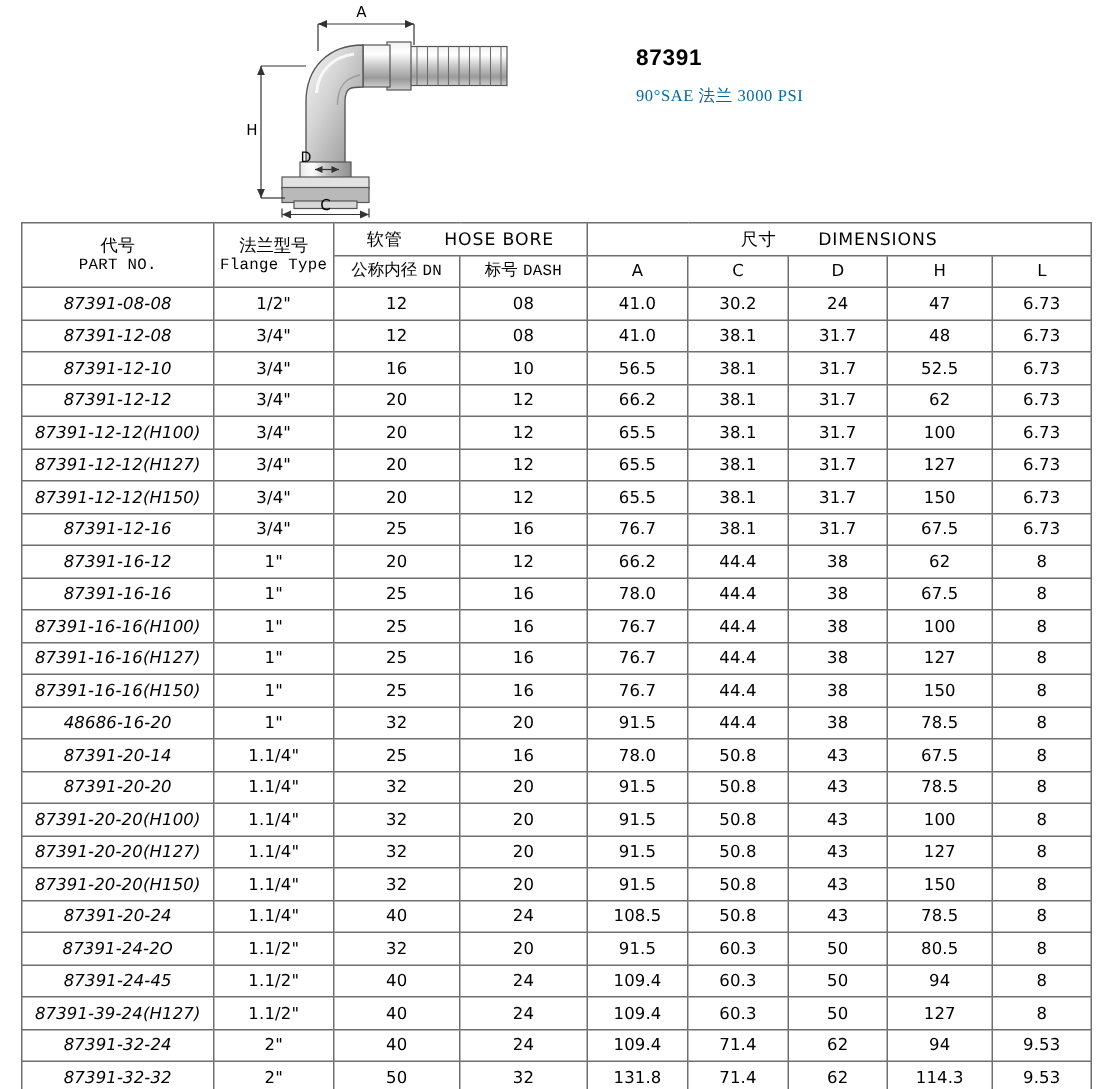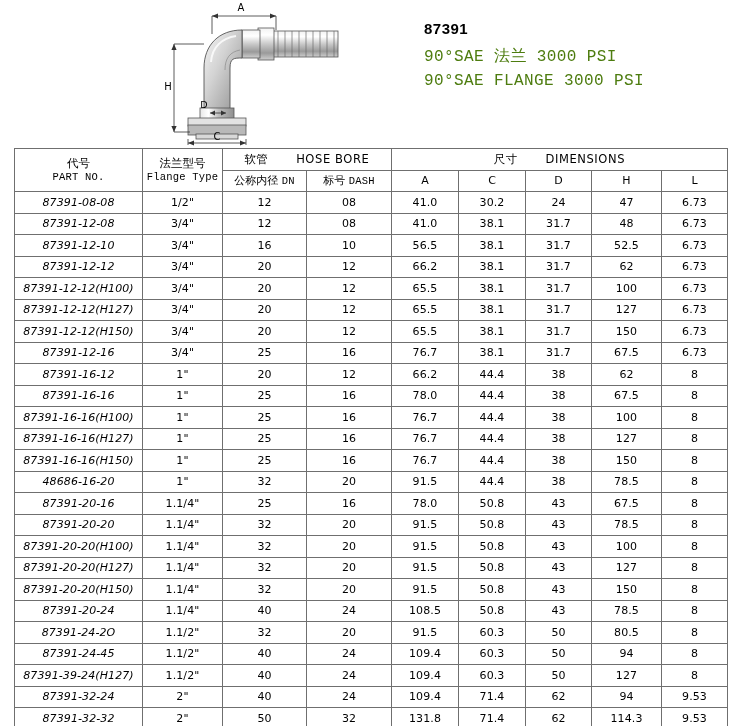--- a/index.html
+++ b/index.html
@@ -30,35 +30,35 @@
     align-items: flex-start;
   }
   .drawing-wrap {
     width: 400px;
     height: 148px;
     position: relative;
     flex: none;
   }
   .title-block {
     margin-left: 10px;
-    padding-top: 20px;
+    padding-top: 30px;
   }
   .title-code {
     font-size: 15px;
     font-weight: bold;
     letter-spacing: 0.5px;
     margin-bottom: 9px;
     color: #000;
   }
   .title-line {
-    font-size: 16px;
+    font-size: 11px;
     letter-spacing: 0.4px;
     margin-bottom: 5px;
-    color: #4d7c0f;
-    font-family: Liberation Mono, monospace;
+    color: #0369a1;
+    font-family: Liberation Serif, serif;
   }
 
   
   table.spec {
     border-collapse: collapse;
     width: 713px;
     table-layout: fixed;
     font-size: 11px;
     color: #000;
   }
@@ -188,21 +188,20 @@
           <line x1="174" y1="139" x2="174" y2="145"></line>
           <line x1="232" y1="139" x2="232" y2="145"></line>
         </g>
         <text x="203" y="140" font-size="10" text-anchor="middle" fill="#000" font-family="DejaVu Sans, sans-serif">C</text>
       </svg>
     </div>
 
     <div class="title-block">
       <div class="title-code">87391</div>
       <div class="title-line">90°SAE 法兰 3000 PSI</div>
-      <div class="title-line">90°SAE FLANGE 3000 PSI</div>
     </div>
   </div>
 
   <table class="spec">
     <colgroup>
       <col style="width:128px">
       <col style="width:80px">
       <col style="width:84px">
       <col style="width:85px">
       <col style="width:67px">
@@ -395,21 +394,21 @@
           <td>1"</td>
           <td>32</td>
           <td>20</td>
           <td>91.5</td>
           <td>44.4</td>
           <td>38</td>
           <td>78.5</td>
           <td>8</td>
         </tr>
         <tr class="data">
-          <td class="partno">87391-20-16</td>
+          <td class="partno">87391-20-14</td>
           <td>1.1/4"</td>
           <td>25</td>
           <td>16</td>
           <td>78.0</td>
           <td>50.8</td>
           <td>43</td>
           <td>67.5</td>
           <td>8</td>
         </tr>
         <tr class="data">

